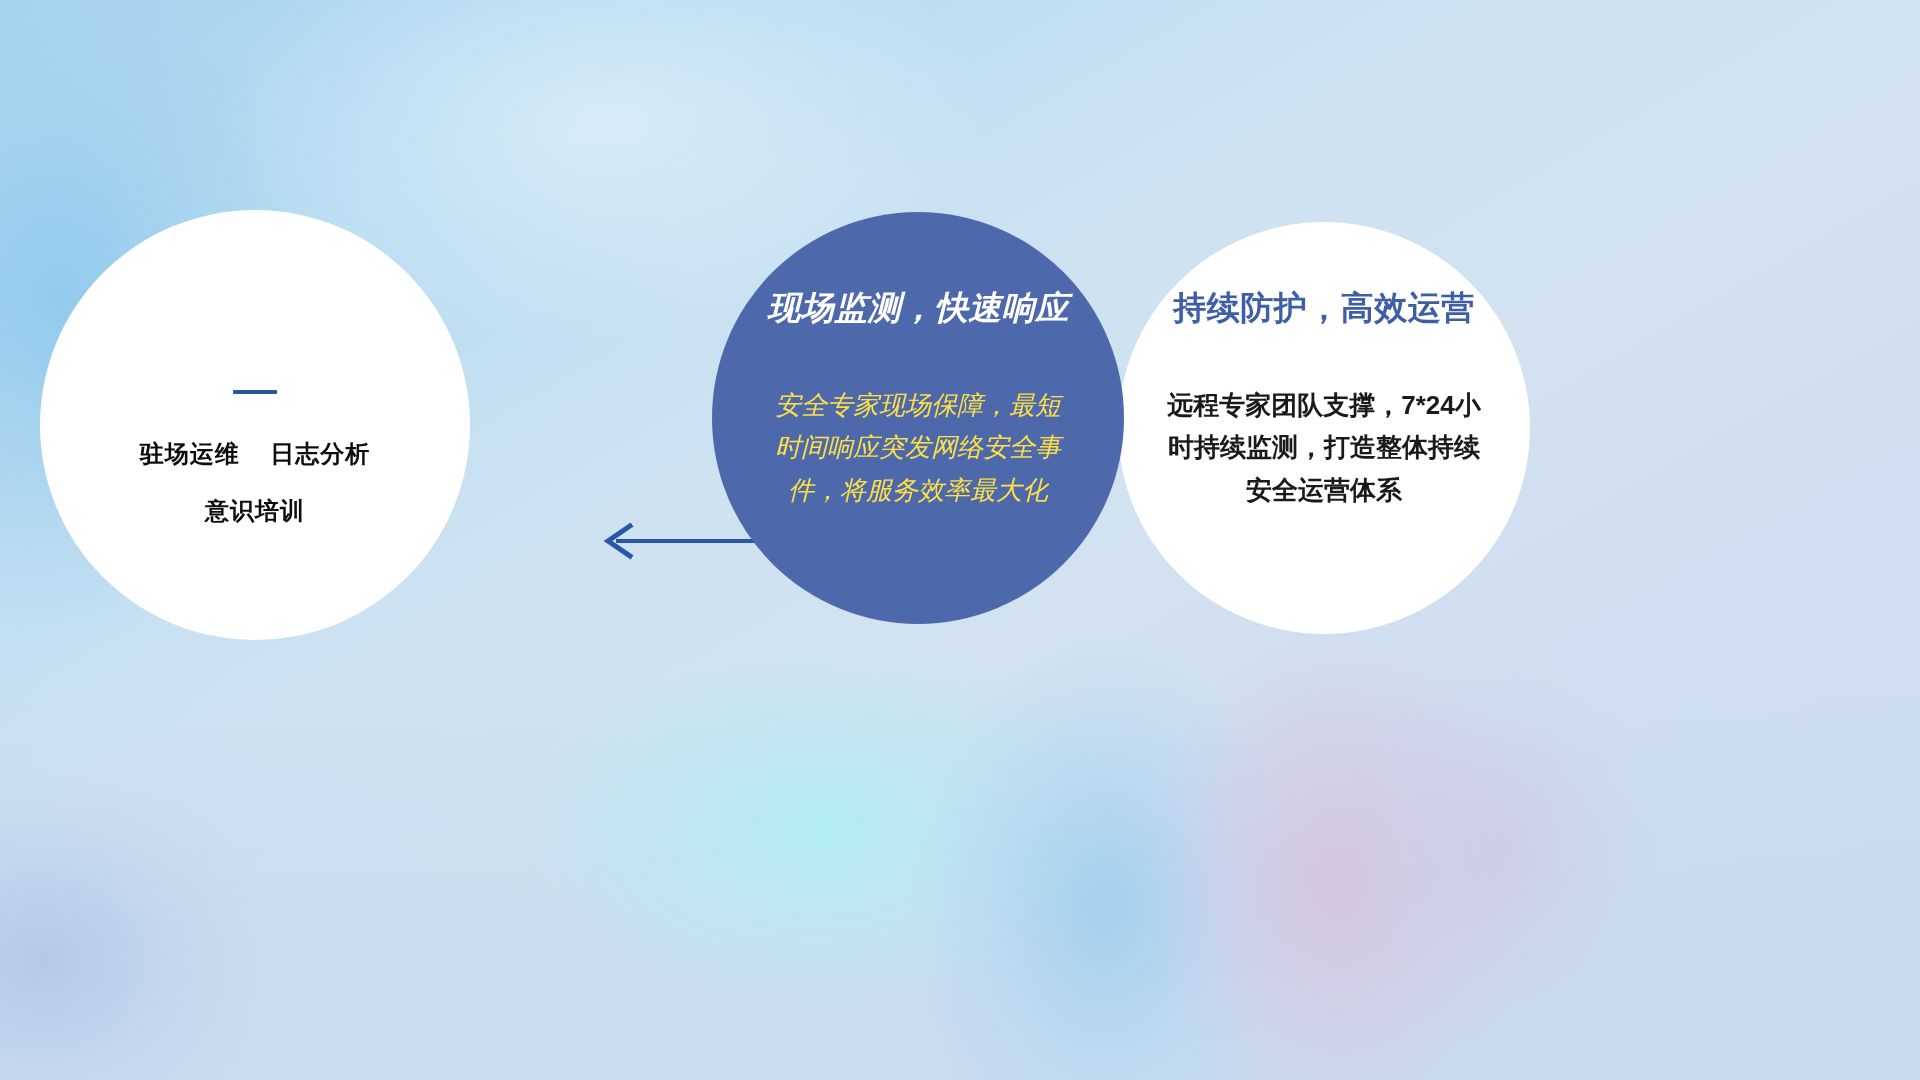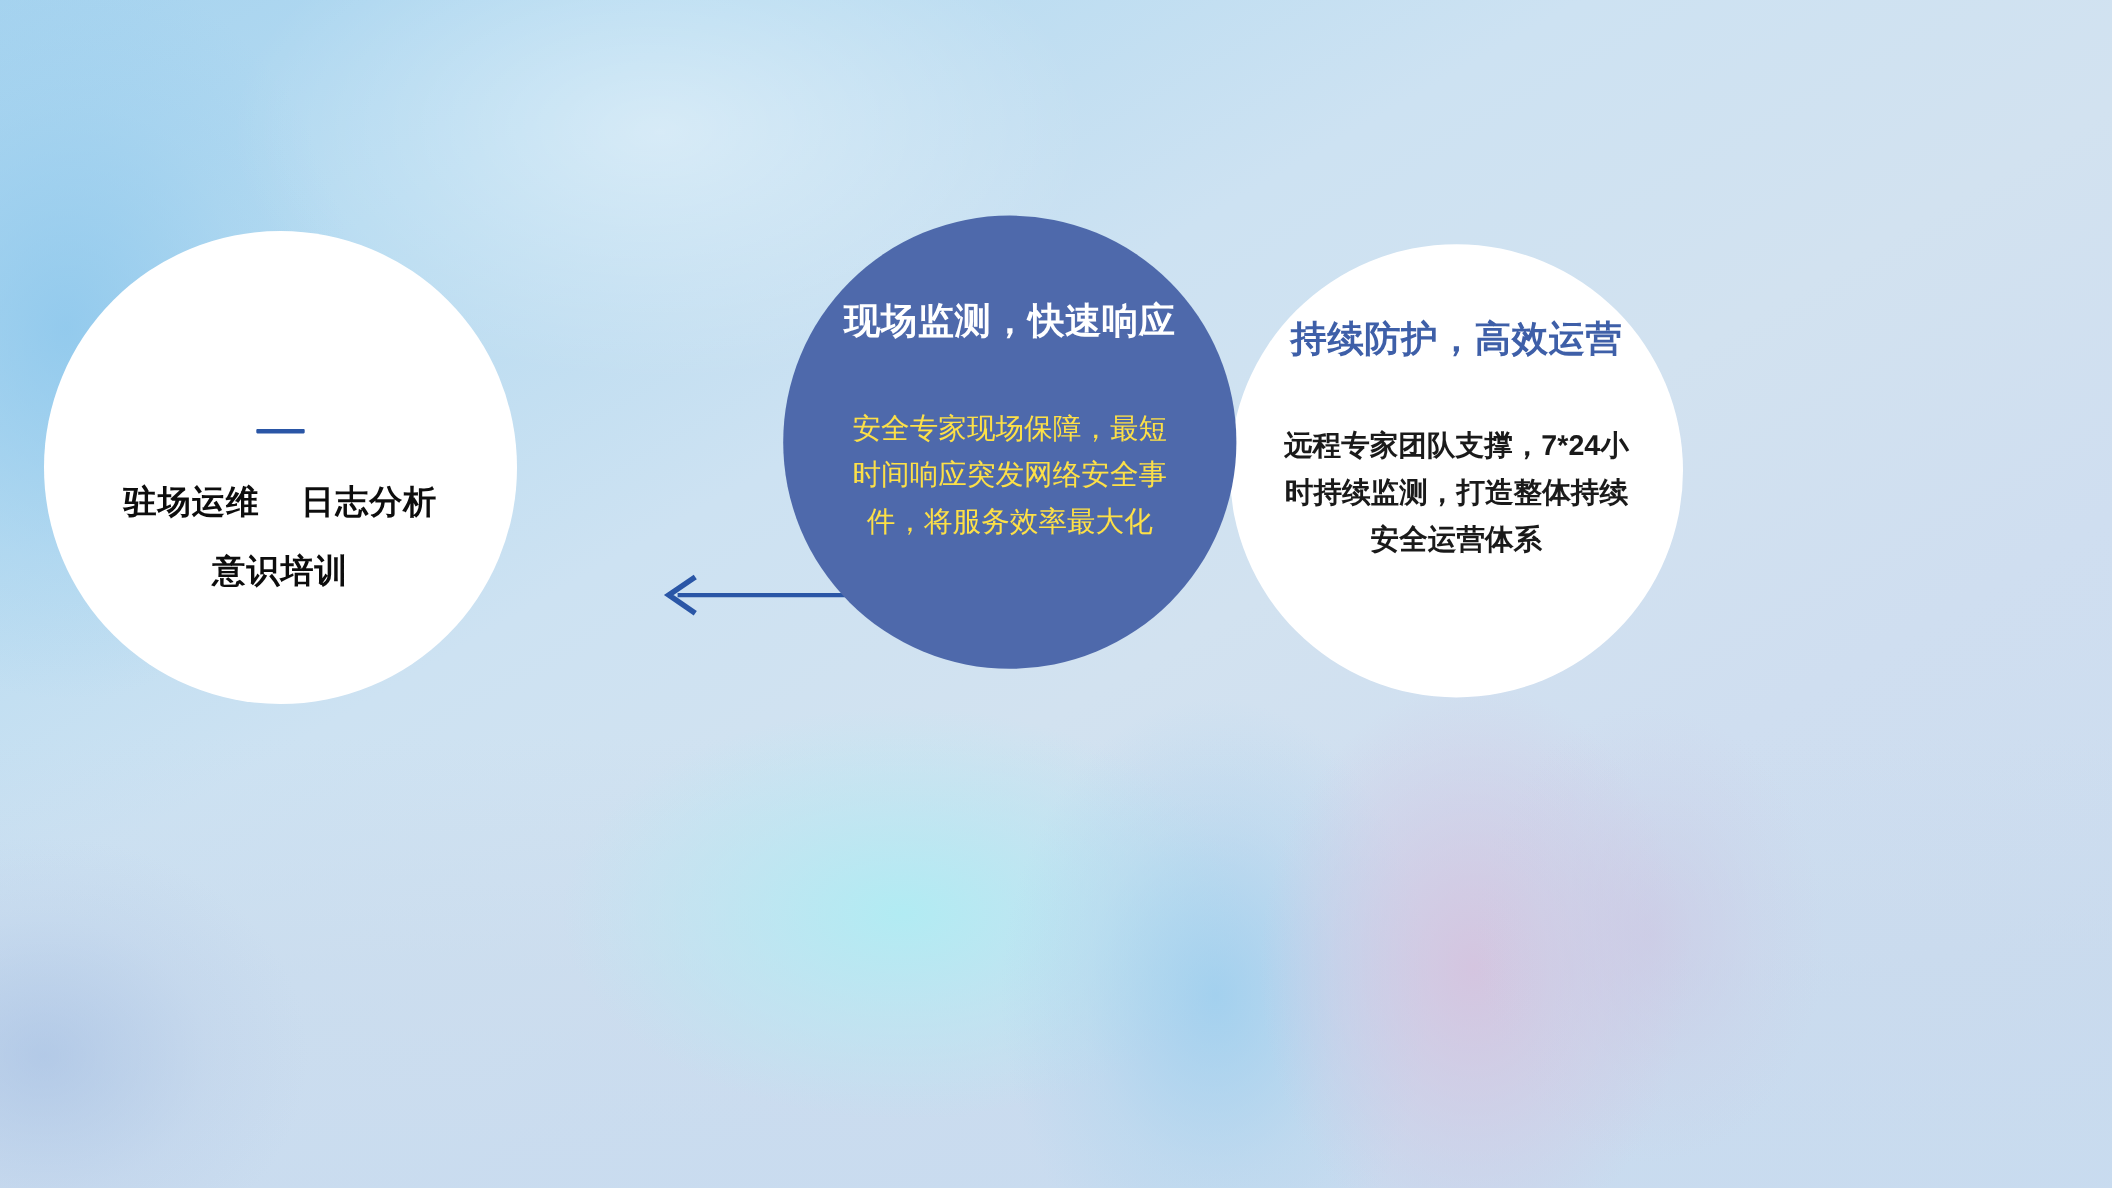--- a/index.html
+++ b/index.html
@@ -102,39 +102,40 @@
   }
   #left-divider {
     width: 44px;
     height: 4px;
     background: #2a56a6;
     border-radius: 1px;
     margin-bottom: 48px;
   }
   .left-line {
     color: #0d0d0d;
-    font-size: 30px;
+    font-size: 24px;
     font-weight: 700;
     letter-spacing: 1px;
     line-height: 1.0;
     margin-bottom: 33px;
     white-space: pre;
     text-align: center;
   }
   .left-line:last-child { margin-bottom: 0; }
 
   #circle-mid {
     left: 712px;
-    top: 196px;
+    top: 212px;
     width: 412px;
     height: 412px;
     background: #4e69ab;
     z-index: 3;
     justify-content: flex-start;
     padding-top: 78px;
+    font-style: italic;
   }
   #mid-title {
     color: #ffffff;
     font-size: 33px;
     font-weight: 700;
     letter-spacing: 0.5px;
     line-height: 1.1;
     white-space: nowrap;
     text-align: center;
   }

